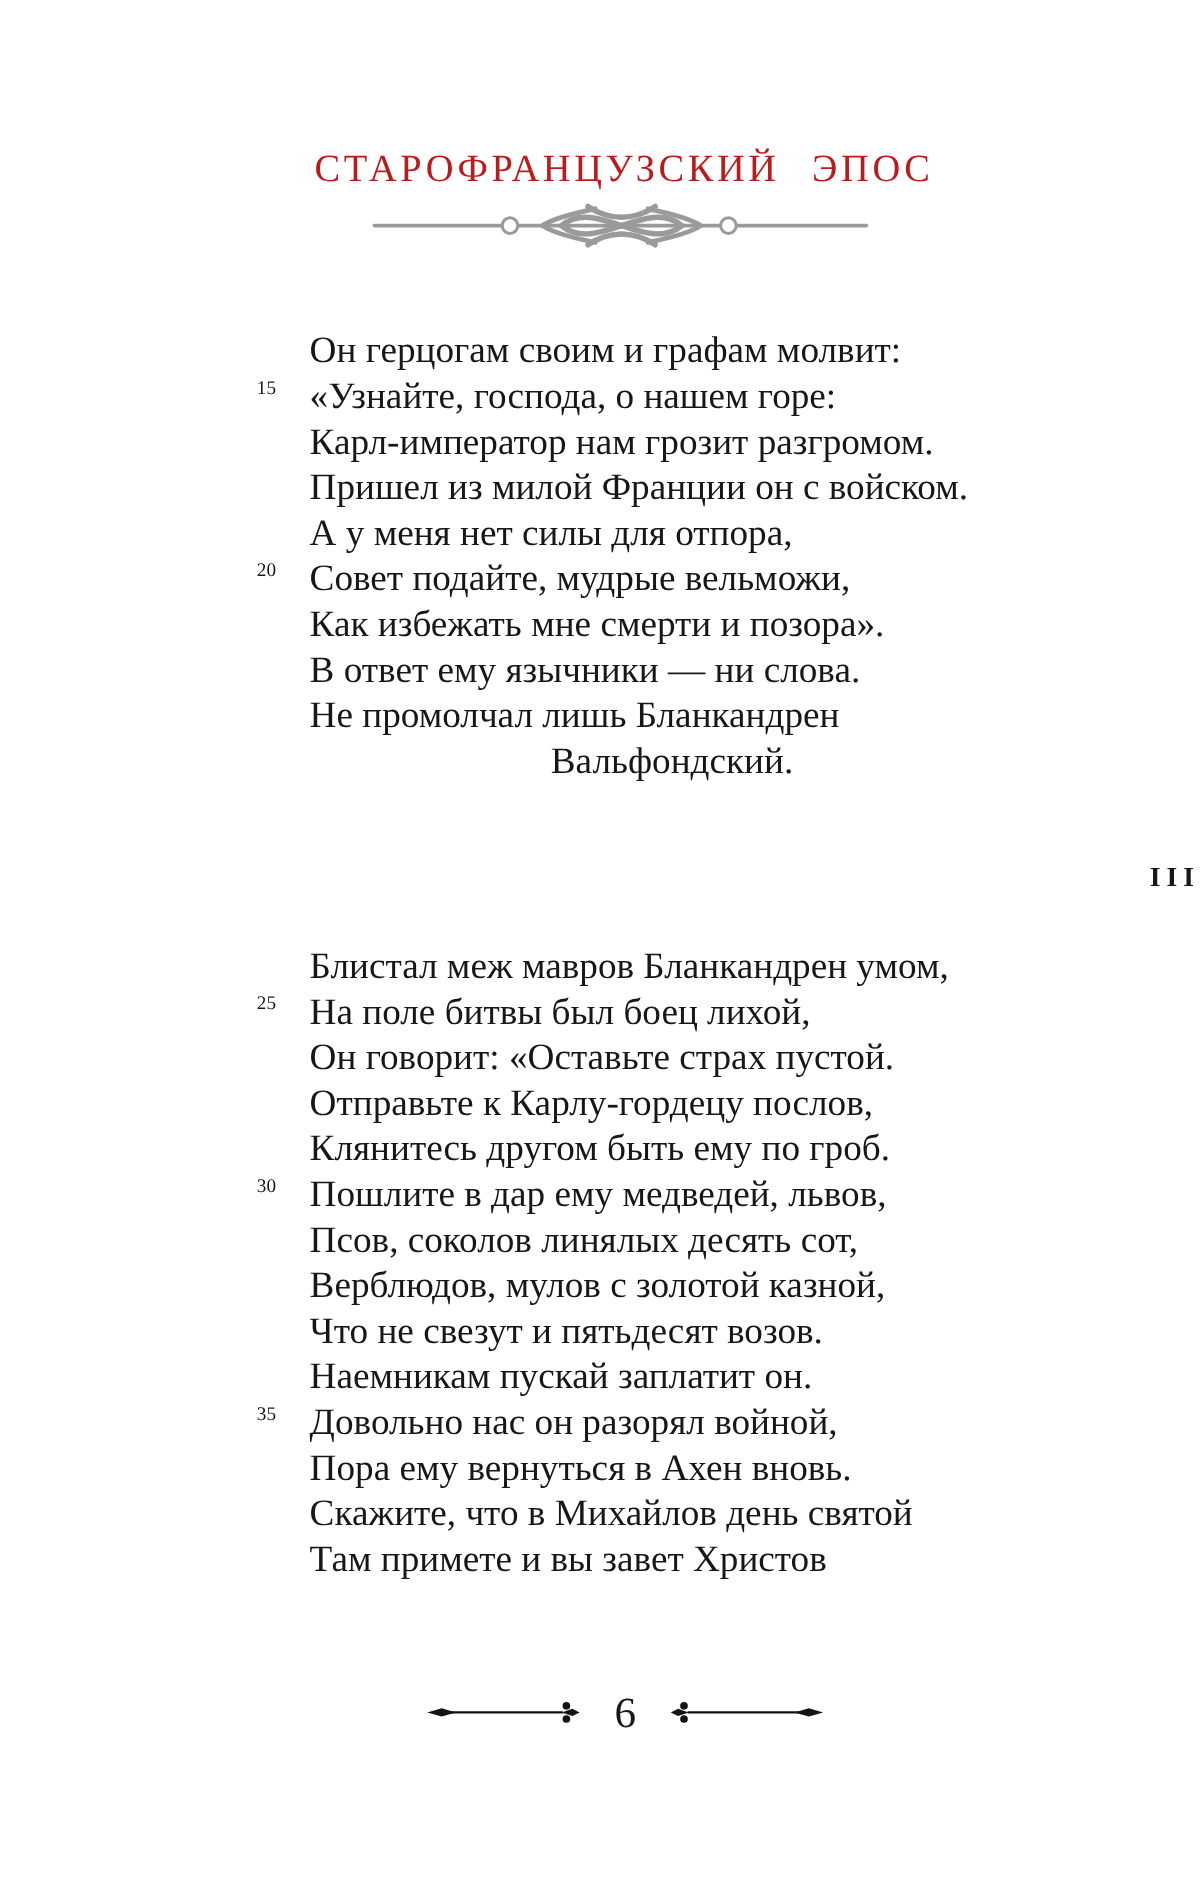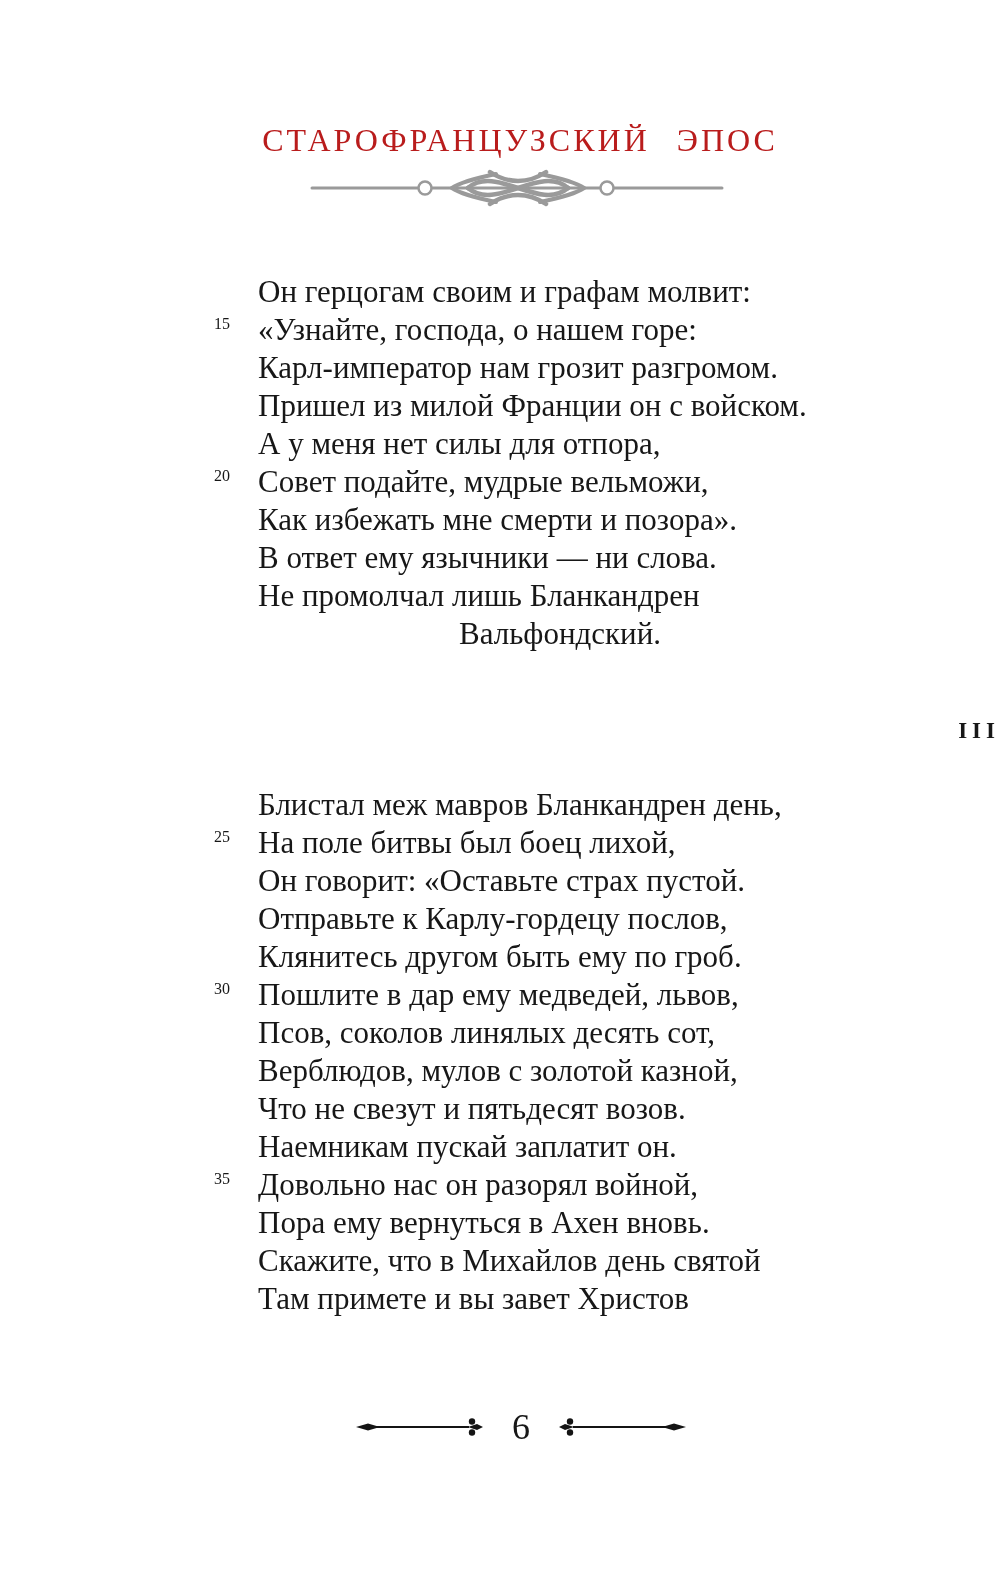--- a/index.html
+++ b/index.html
@@ -62,21 +62,21 @@
       <div class="line"><span class="lnum">20</span><span>Совет подайте, мудрые вельможи,</span></div>
       <div class="line"><span>Как избежать мне смерти и позора».</span></div>
       <div class="line"><span>В ответ ему язычники — ни слова.</span></div>
       <div class="line"><span>Не промолчал лишь Бланкандрен</span></div>
       <div class="line cont"><span>Вальфондский.</span></div>
     </div>
 
   <div class="heading">III</div>
 
   <div class="stanza stanza-2">
-      <div class="line"><span>Блистал меж мавров Бланкандрен день,</span></div>
+      <div class="line"><span>Блистал меж мавров Бланкандрен умом,</span></div>
       <div class="line"><span class="lnum">25</span><span>На поле битвы был боец лихой,</span></div>
       <div class="line"><span>Он говорит: «Оставьте страх пустой.</span></div>
       <div class="line"><span>Отправьте к Карлу-гордецу послов,</span></div>
       <div class="line"><span>Клянитесь другом быть ему по гроб.</span></div>
       <div class="line"><span class="lnum">30</span><span>Пошлите в дар ему медведей, львов,</span></div>
       <div class="line"><span>Псов, соколов линялых десять сот,</span></div>
       <div class="line"><span>Верблюдов, мулов с золотой казной,</span></div>
       <div class="line"><span>Что не свезут и пятьдесят возов.</span></div>
       <div class="line"><span>Наемникам пускай заплатит он.</span></div>
       <div class="line"><span class="lnum">35</span><span>Довольно нас он разорял войной,</span></div>

